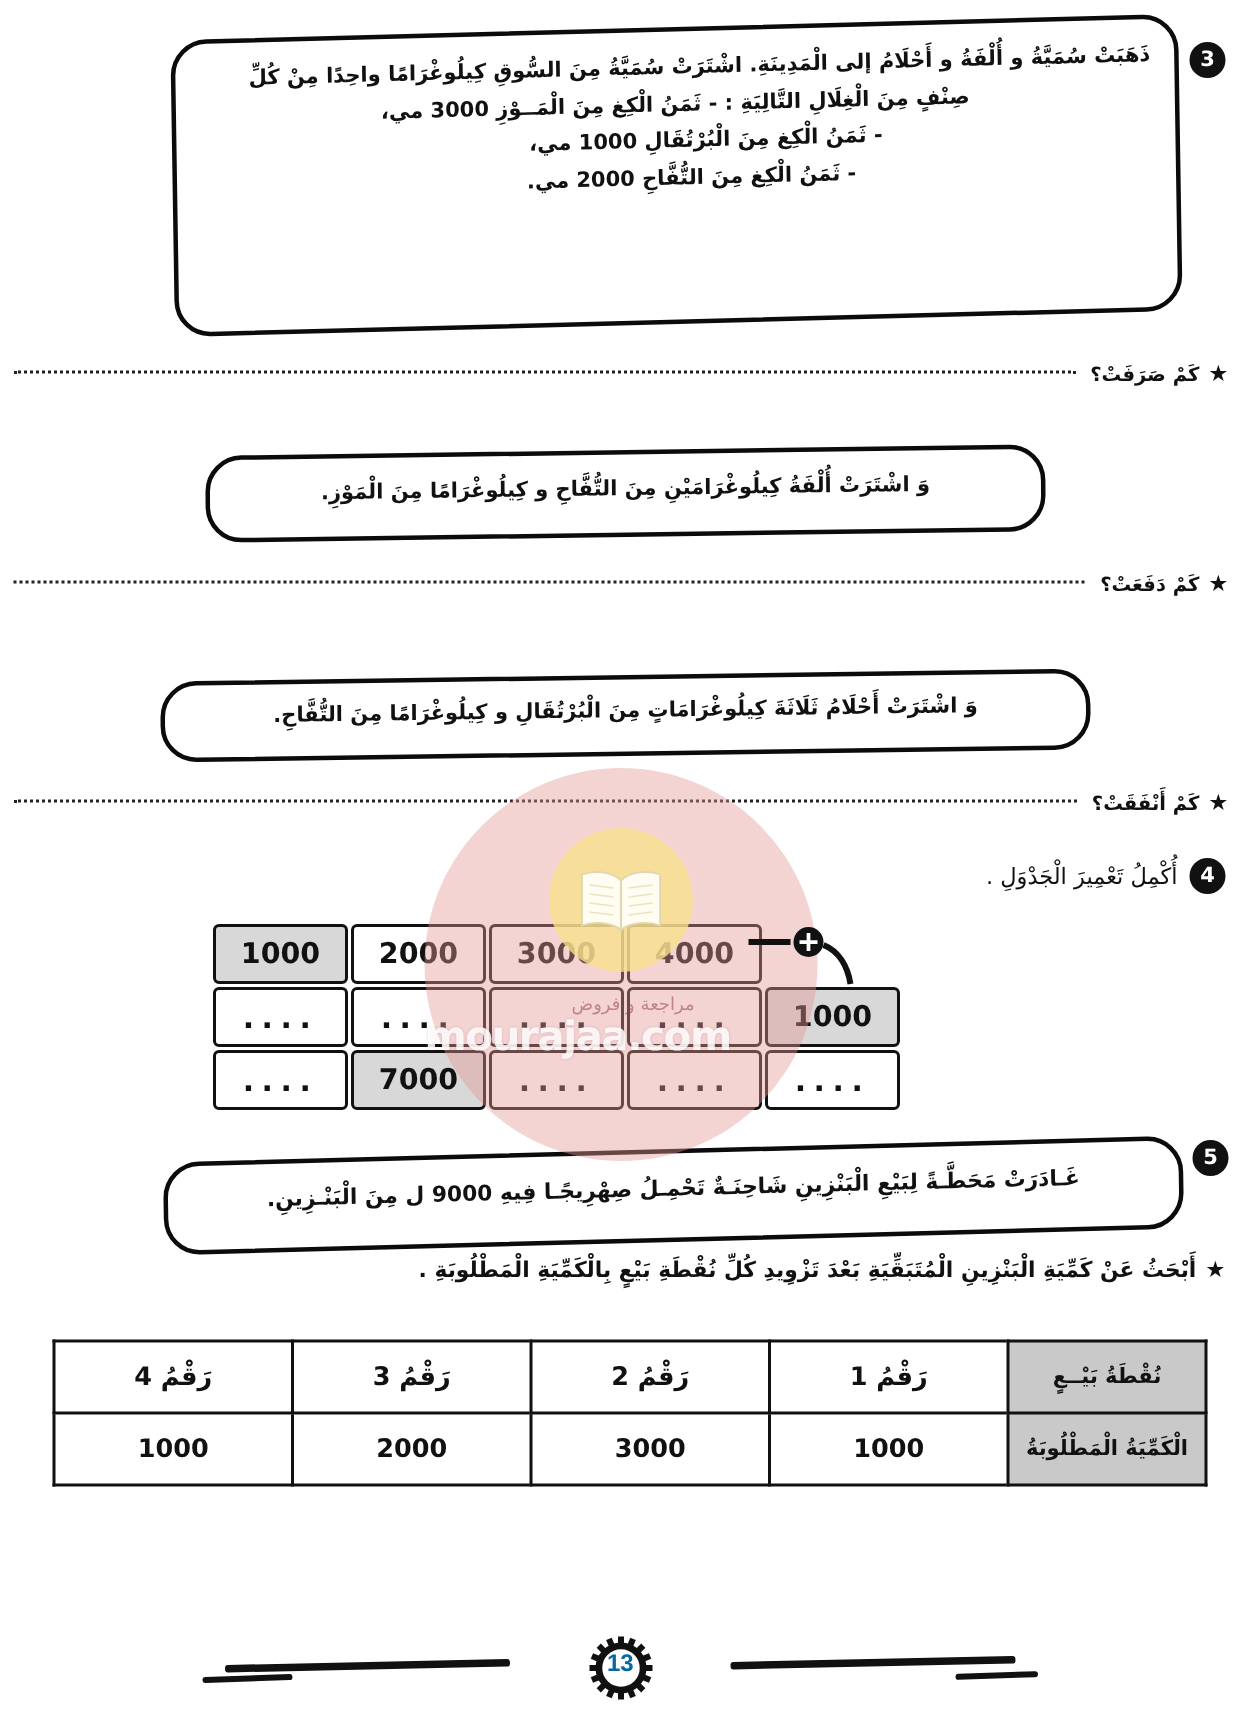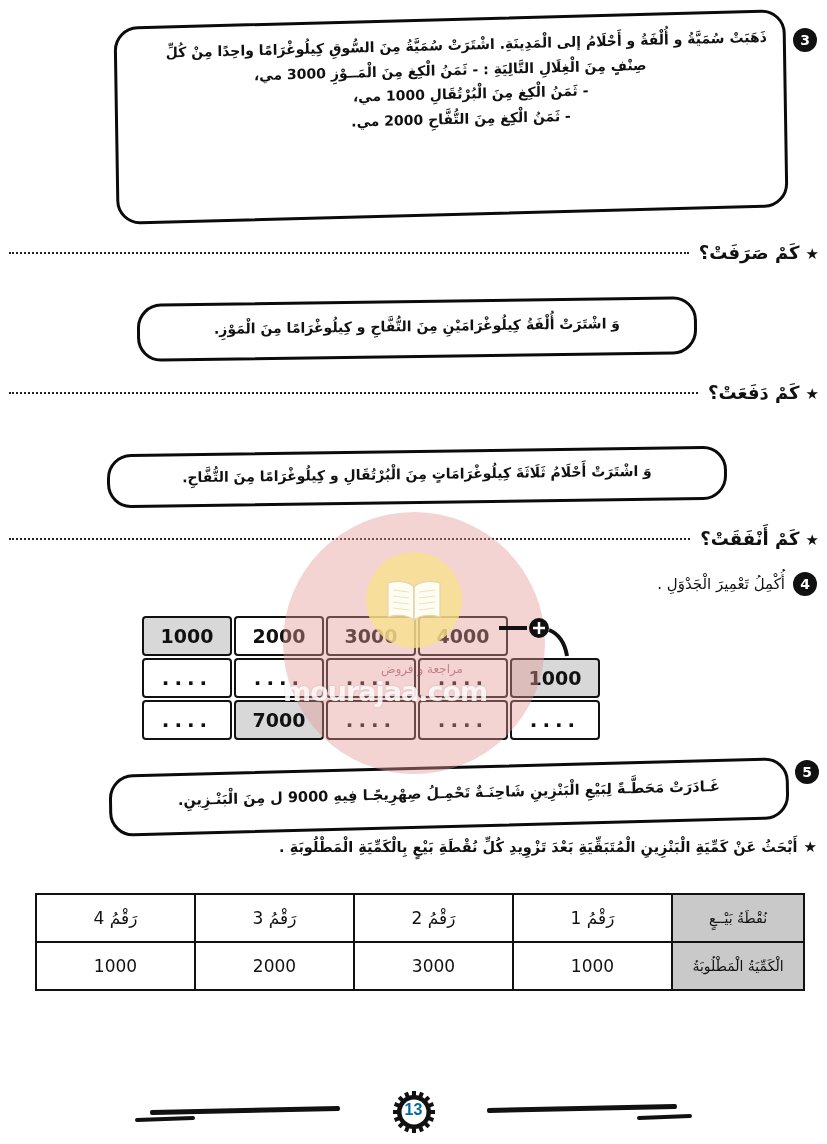--- a/index.html
+++ b/index.html
@@ -65,21 +65,21 @@
   }
   .qbox.skew1{transform:rotate(-0.9deg) skewY(-0.6deg);}
   .qbox.skew2{transform:rotate(-0.4deg) skewY(-0.4deg);}
 
   
   .qline{
     position:absolute;display:flex;align-items:baseline;
     direction:rtl;gap:6px;width:100%;
   }
   .star{font-size:15px;line-height:1;color:#111;}
-  .qtext{font-size:18px;font-weight:bold;white-space:nowrap;}
+  .qtext{font-size:13px;font-weight:bold;white-space:nowrap;}
   .dots{
     flex:1;border-bottom:2.5px dotted #222;
     transform:translateY(-5px);
     margin-inline-start:4px;
   }
 
   
   .t4{position:absolute;border-collapse:separate;border-spacing:2px;}
   .t4 td{
     width:84px;height:34px;text-align:center;vertical-align:middle;
@@ -88,21 +88,21 @@
     font-family:"DejaVu Sans",sans-serif;
   }
   .t4 td.shade{background:#d8d8d8;}
   .t4 td.blank{font-size:20px;letter-spacing:5px;font-weight:bold;color:#111;}
   .t4 td.empty{border:none;background:transparent;}
 
   
   .t5{position:absolute;border-collapse:collapse;direction:rtl;}
   .t5 td{
     border:2.5px solid #111;height:44px;text-align:center;vertical-align:middle;
-    font-size:17px;font-weight:normal;background:#fff;
+    font-size:17px;font-weight:bold;background:#fff;
     font-family:"DejaVu Sans",sans-serif;
   }
   .t5 td.hdr{
     background:#c9c9c9;width:128px;font-size:14px;text-align:center;
     font-family:"DejaVu Sans","Liberation Sans",sans-serif;
   }
   .t5 td.cell{width:155px;}
   .t5 td .fill{
     display:block;height:0;border-bottom:2.5px dotted #222;
     margin:14px 10px 0 10px;

